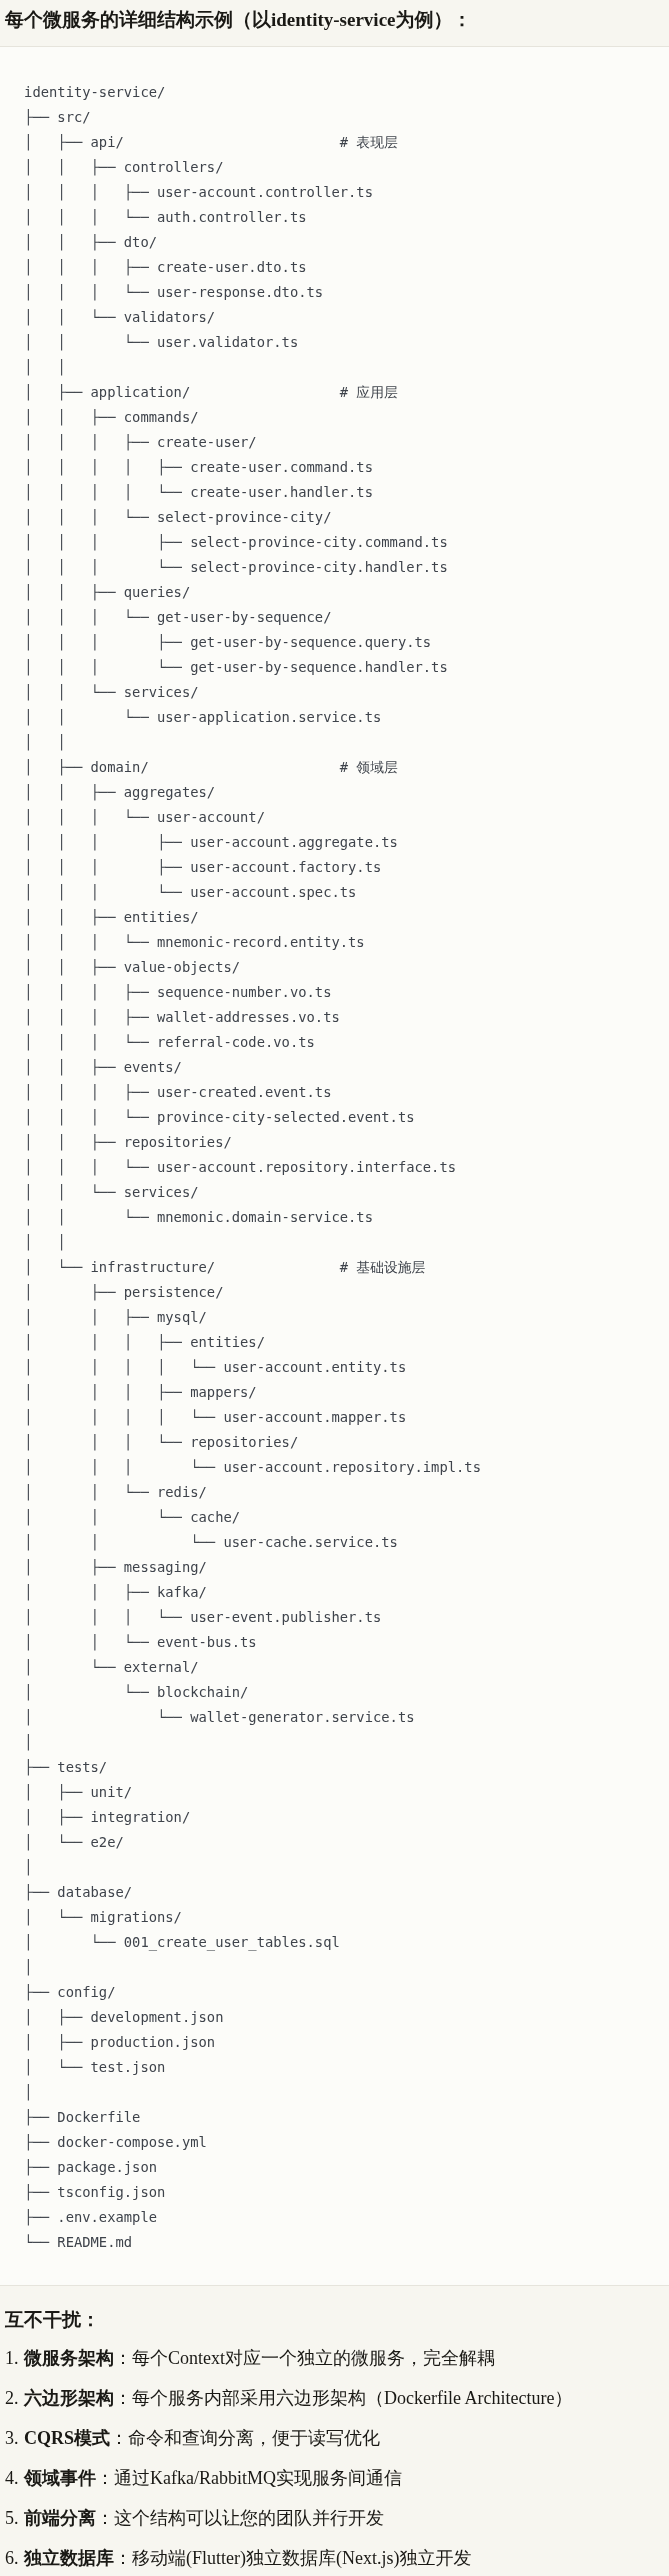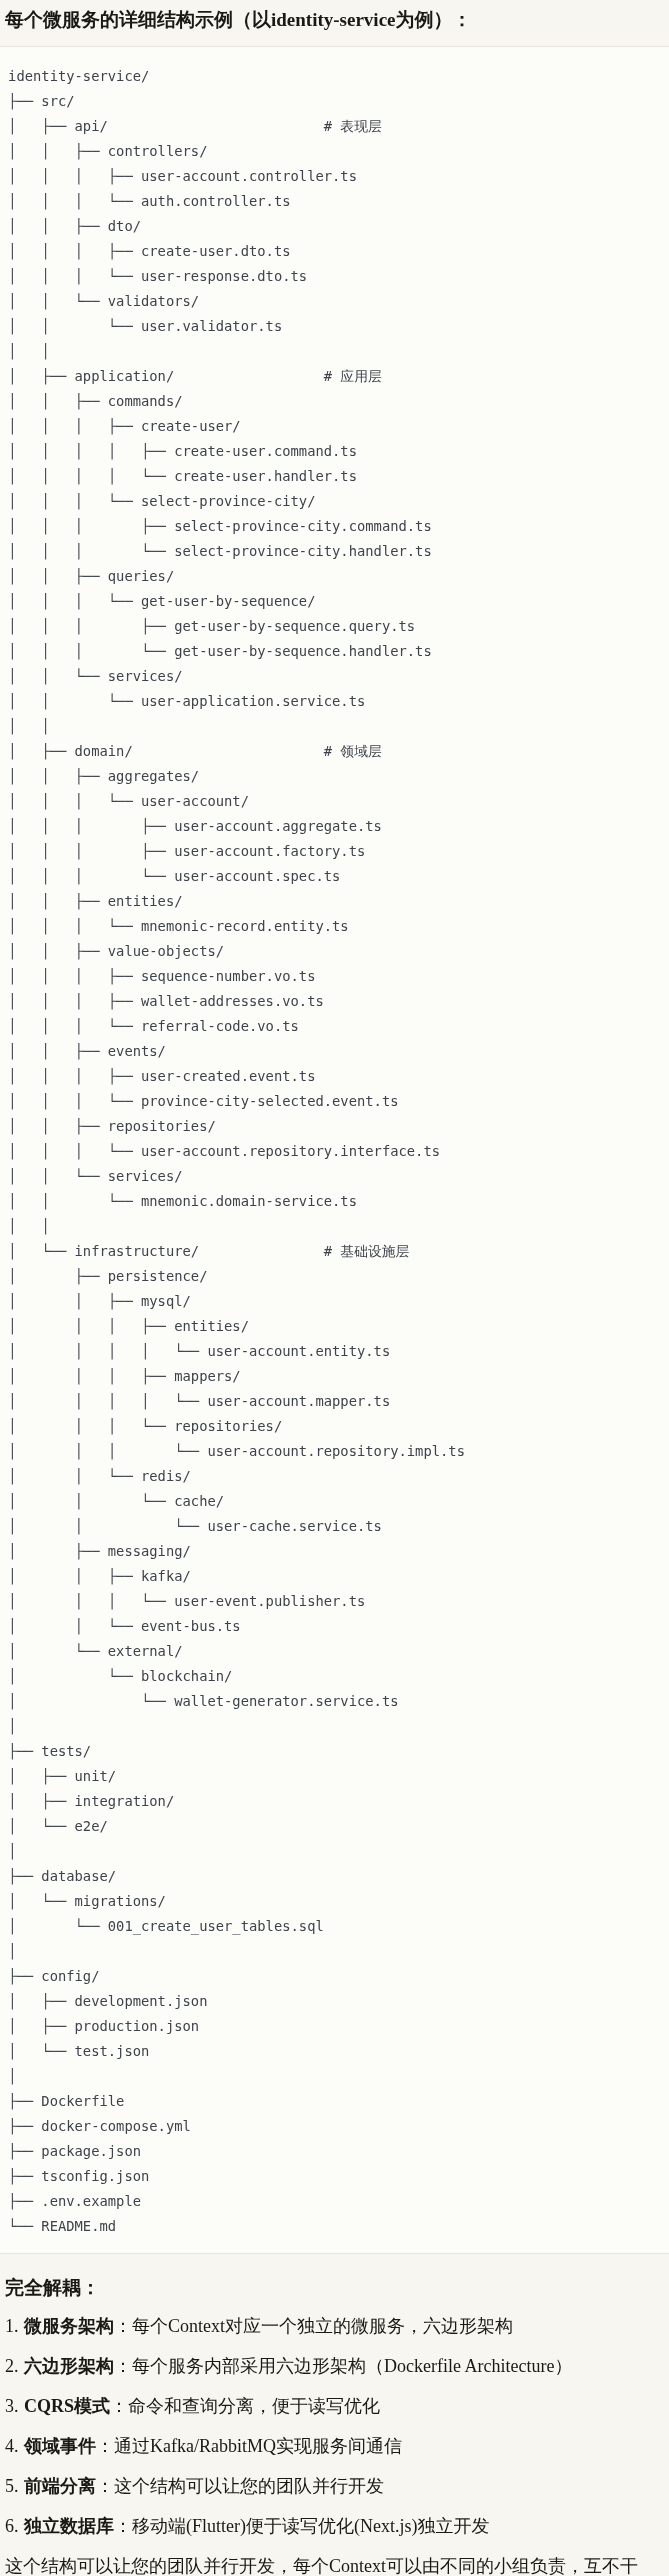--- a/index.html
+++ b/index.html
@@ -28,21 +28,21 @@
     background: #FCFCF9;
     border-top: 0.6px solid #E6E4DC;
     border-bottom: 0.6px solid #E6E4DC;
     padding: 17px 8.1px 13.8px 8.1px;
     margin: 0;
     box-sizing: border-box;
     width: 669px;
     overflow: hidden;
   }
   .code-block pre {
-    margin: 0;
+    margin: 16px;
     font-family: "DejaVu Sans Mono", "Liberation Mono", monospace;
     font-size: 13.8px;
     line-height: 25px;
     color: #3E434B;
     white-space: pre;
   }
   .notes {
     padding: 0 5px;
   }
   .notes-heading {
@@ -164,44 +164,44 @@
 ├── Dockerfile
 ├── docker-compose.yml
 ├── package.json
 ├── tsconfig.json
 ├── .env.example
 └── README.md</pre>
   </div>
 
   <div class="notes">
 
-    <div class="notes-heading">完全解耦：</div>
-
-    <div class="note-item">
-      <span class="num">1.</span><strong>微服务架构</strong><span>：每个Context对应一个独立的微服务，六边形架构</span>
+    <div class="notes-heading">互不干扰：</div>
+
+    <div class="note-item">
+      <span class="num">1.</span><strong>微服务架构</strong><span>：每个Context对应一个独立的微服务，完全解耦</span>
     </div>
 
     <div class="note-item">
       <span class="num">2.</span><strong>六边形架构</strong><span>：每个服务内部采用六边形架构（Dockerfile Architecture）</span>
     </div>
 
     <div class="note-item">
       <span class="num">3.</span><strong>CQRS模式</strong><span>：命令和查询分离，便于读写优化</span>
     </div>
 
     <div class="note-item">
       <span class="num">4.</span><strong>领域事件</strong><span>：通过Kafka/RabbitMQ实现服务间通信</span>
     </div>
 
     <div class="note-item">
       <span class="num">5.</span><strong>前端分离</strong><span>：这个结构可以让您的团队并行开发</span>
     </div>
 
     <div class="note-item">
-      <span class="num">6.</span><strong>独立数据库</strong><span>：移动端(Flutter)便于读写优化(Next.js)独立开发</span>
+      <span class="num">6.</span><strong>独立数据库</strong><span>：移动端(Flutter)独立数据库(Next.js)独立开发</span>
     </div>
 
     <div class="closing-paragraph">这个结构可以让您的团队并行开发，每个Context可以由不同的小组负责，互不干扰。</div>
 
   </div>
 
 </div>
 
 
 </body></html>

